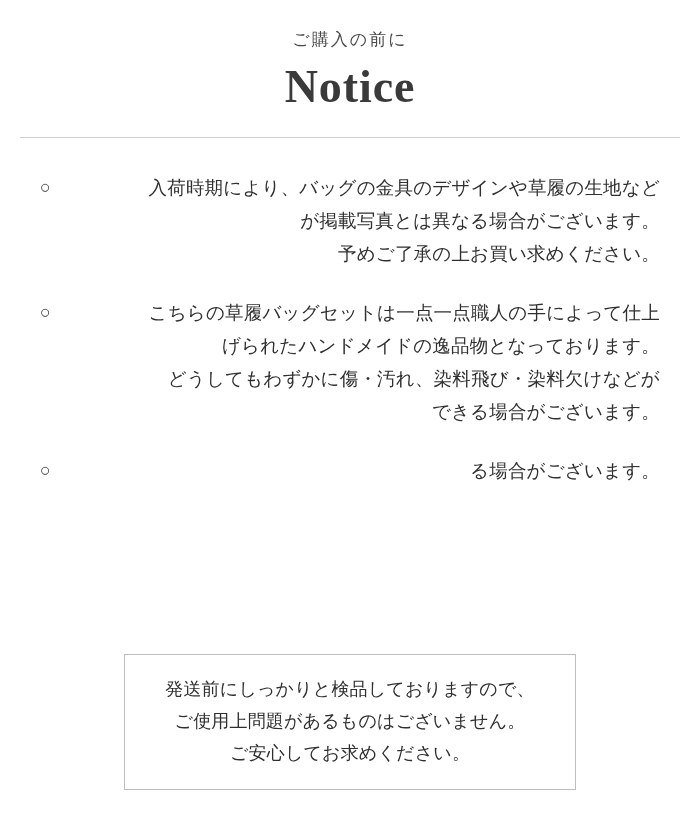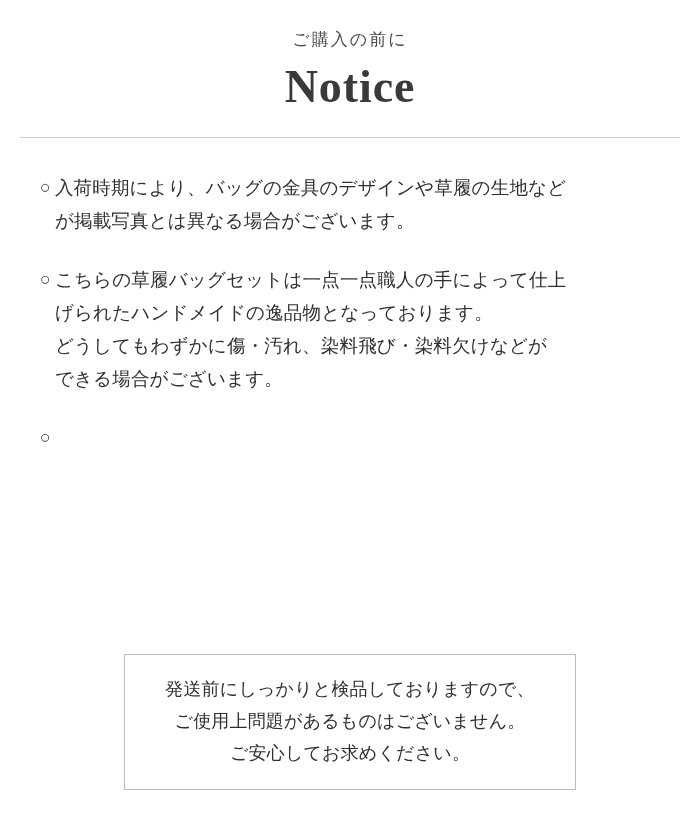--- a/index.html
+++ b/index.html
@@ -67,20 +67,21 @@
   }
   .note-body {
     flex: 1 1 auto;
   }
   .note-line {
     font-size: 18.5px;
     line-height: 1.78;
     color: #2f2f2f;
     letter-spacing: 0.01em;
     white-space: nowrap;
+    text-align: right;
   }
   
   .callout {
     position: absolute;
     left: 124px;
     top: 654px;
     width: 452px;
     border: 1px solid #bdbdbd;
     box-sizing: border-box;
     padding: 18px 10px 20px 10px;
@@ -104,36 +105,38 @@
     <div class="header-rule"></div>
   </div>
 
   <div class="notes">
 
     <div class="note">
       <span class="note-marker">○</span>
       <div class="note-body">
         <div class="note-line">入荷時期により、バッグの金具のデザインや草履の生地など</div>
         <div class="note-line">が掲載写真とは異なる場合がございます。</div>
+        <div class="note-line">予めご了承の上お買い求めください。</div>
       </div>
     </div>
 
     <div class="note">
       <span class="note-marker">○</span>
       <div class="note-body">
         <div class="note-line">こちらの草履バッグセットは一点一点職人の手によって仕上</div>
         <div class="note-line">げられたハンドメイドの逸品物となっております。</div>
         <div class="note-line">どうしてもわずかに傷・汚れ、染料飛び・染料欠けなどが</div>
         <div class="note-line">できる場合がございます。</div>
       </div>
     </div>
 
     <div class="note">
       <span class="note-marker">○</span>
       <div class="note-body">
+        <div class="note-line">る場合がございます。</div>
       </div>
     </div>
 
   </div>
 
   <div class="callout">
     <div class="callout-line">発送前にしっかりと検品しておりますので、</div>
     <div class="callout-line">ご使用上問題があるものはございません。</div>
     <div class="callout-line">ご安心してお求めください。</div>
   </div>

